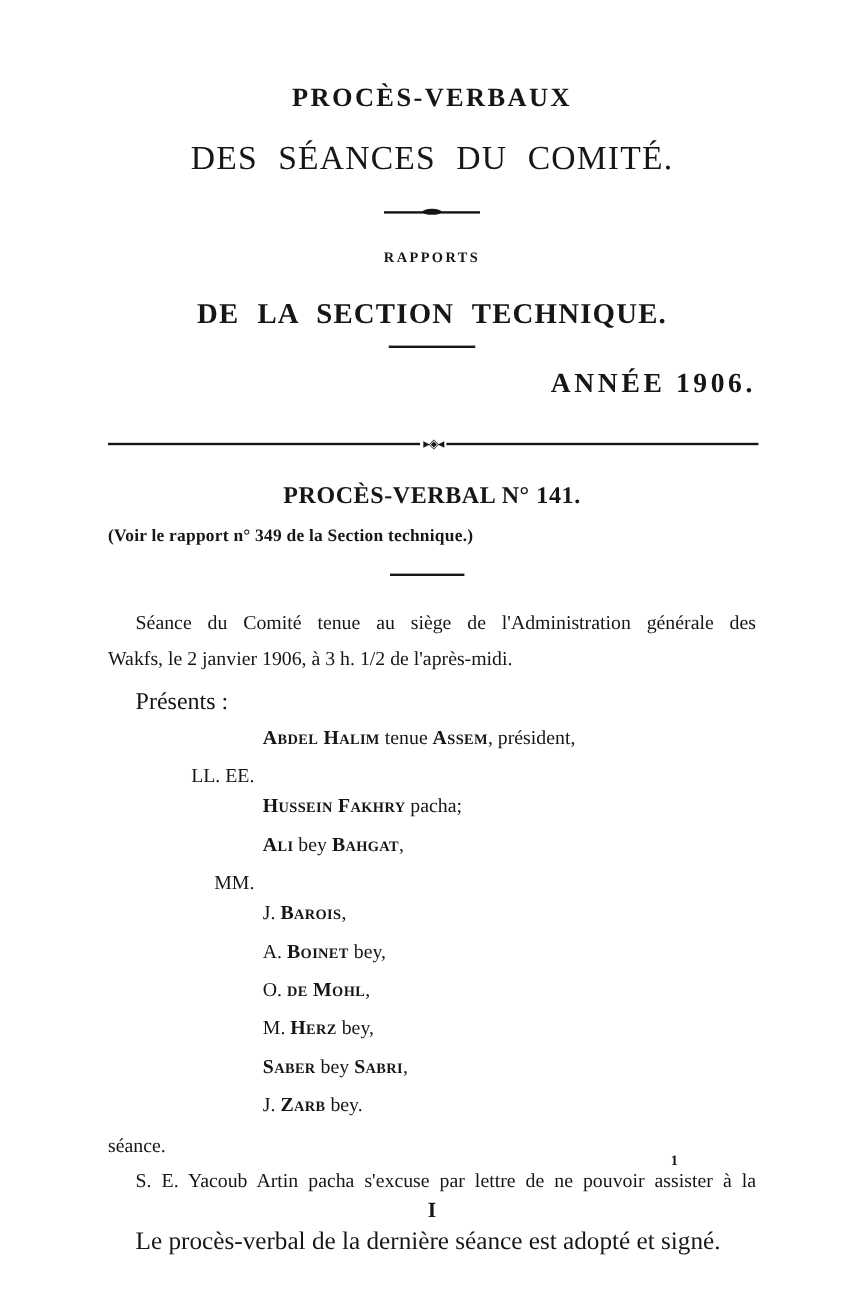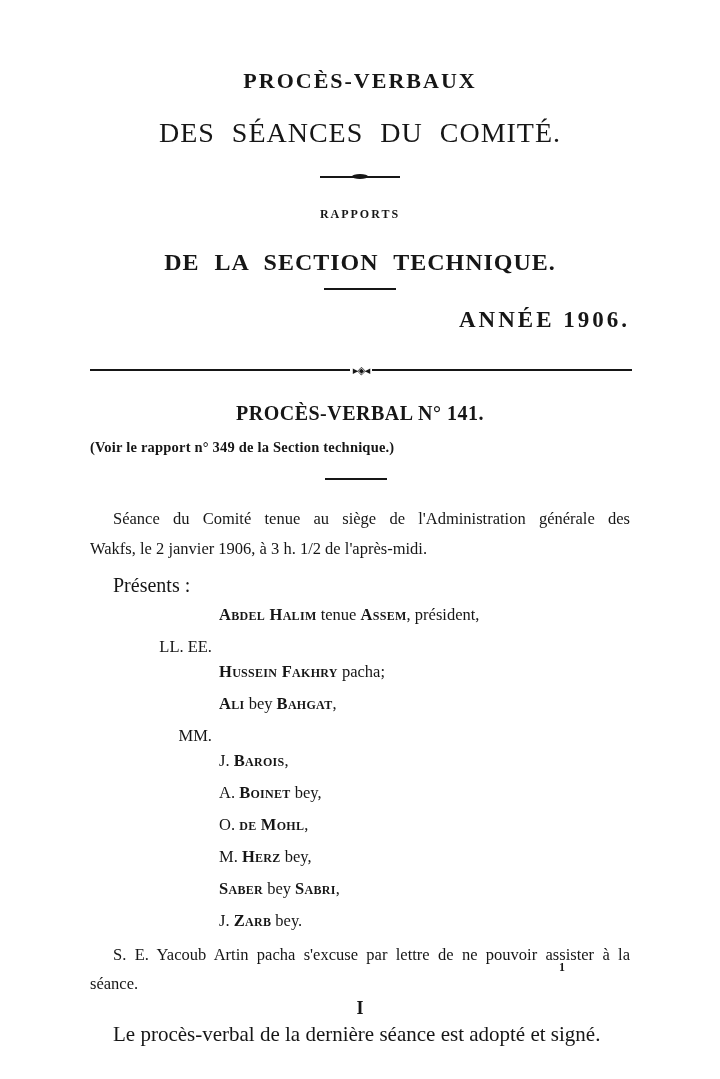--- a/index.html
+++ b/index.html
@@ -171,22 +171,22 @@
         <span class="att-label"></span>
         <span class="att-name"><span class="sc">Saber</span><span> bey </span><span class="sc">Sabri</span><span>,</span></span>
       </div>
       <div class="att-row">
         <span class="att-label"></span>
         <span class="att-name"><span>J. </span><span class="sc">Zarb</span><span> bey.</span></span>
       </div>
     </div>
 
   <div class="para excuse">
+      <div class="jline last">séance.</div>
       <div class="jline indent">S. E. Yacoub Artin pacha s'excuse par lettre de ne pouvoir assister à la</div>
-      <div class="jline last">séance.</div>
     </div>
 
   <div class="roman-numeral">I</div>
 
   <div class="closing">Le procès-verbal de la dernière séance est adopté et signé.</div>
 
   <div class="signature-mark">1</div>
 
 </div>
 

